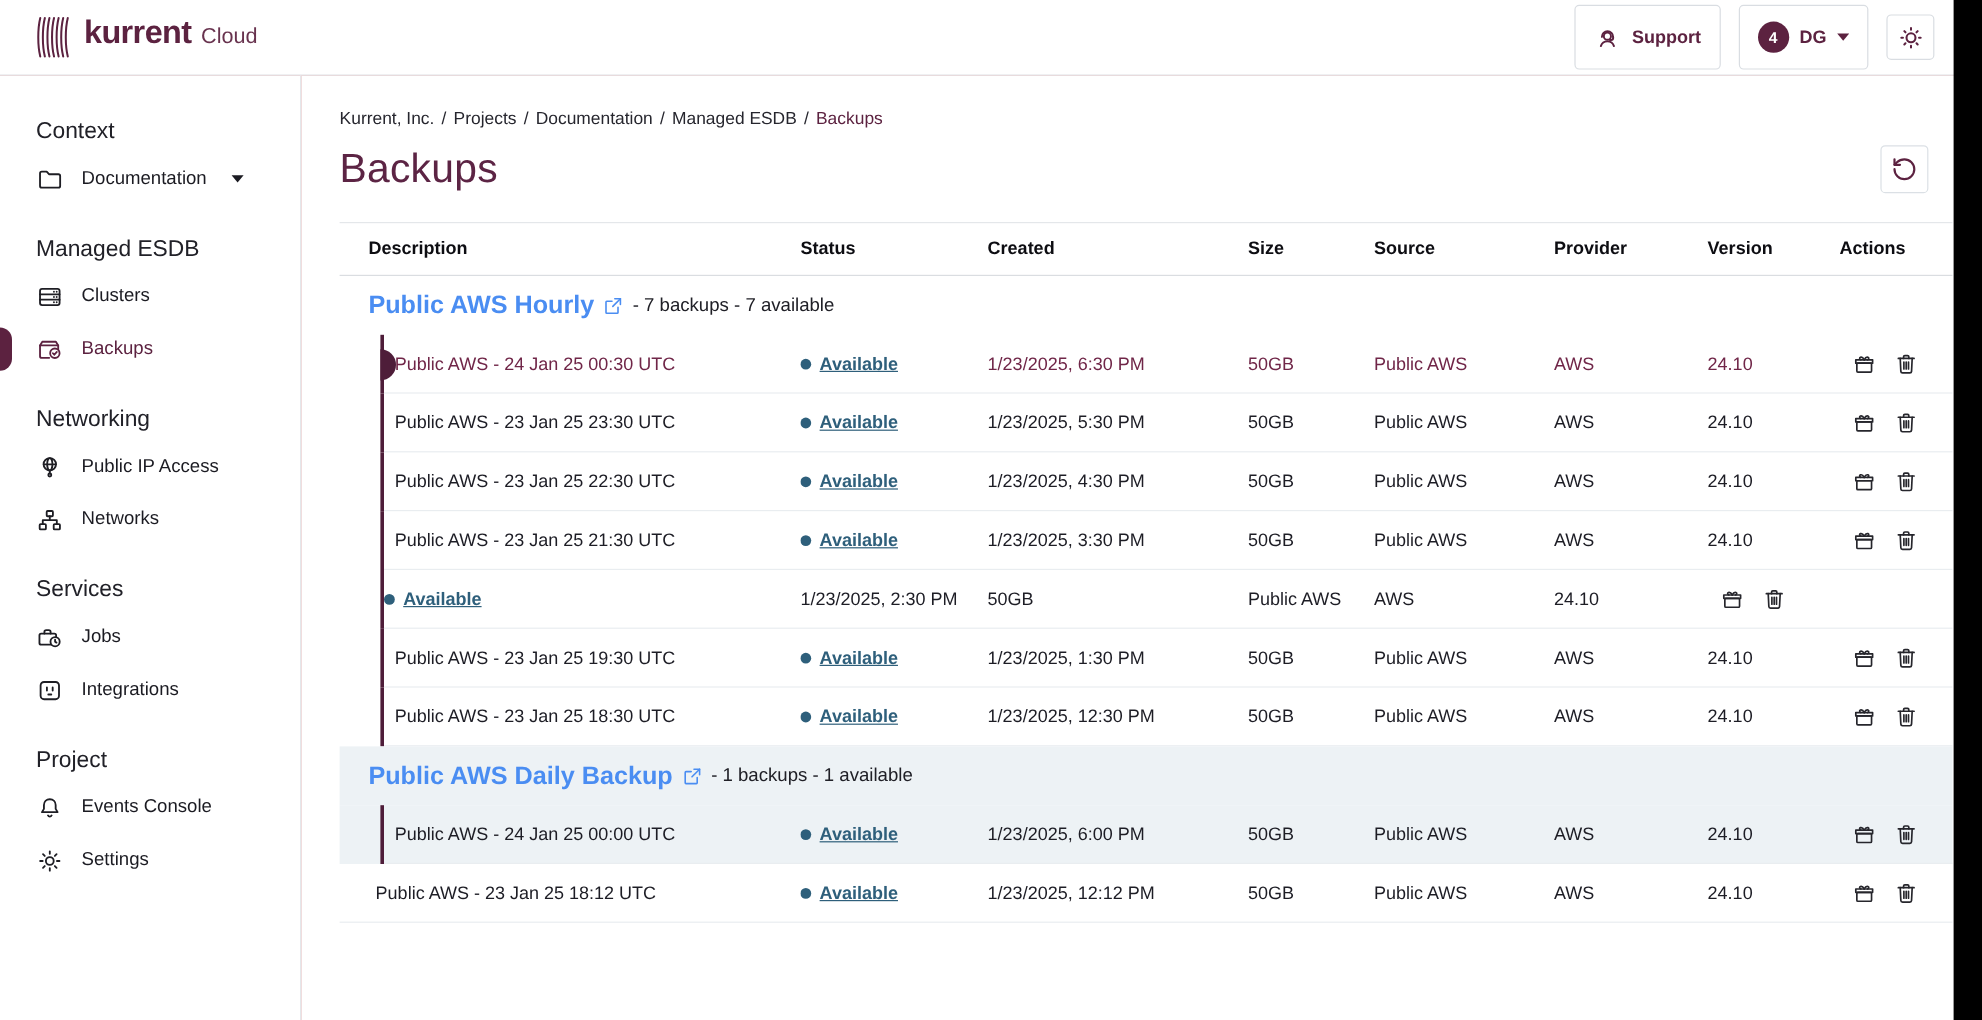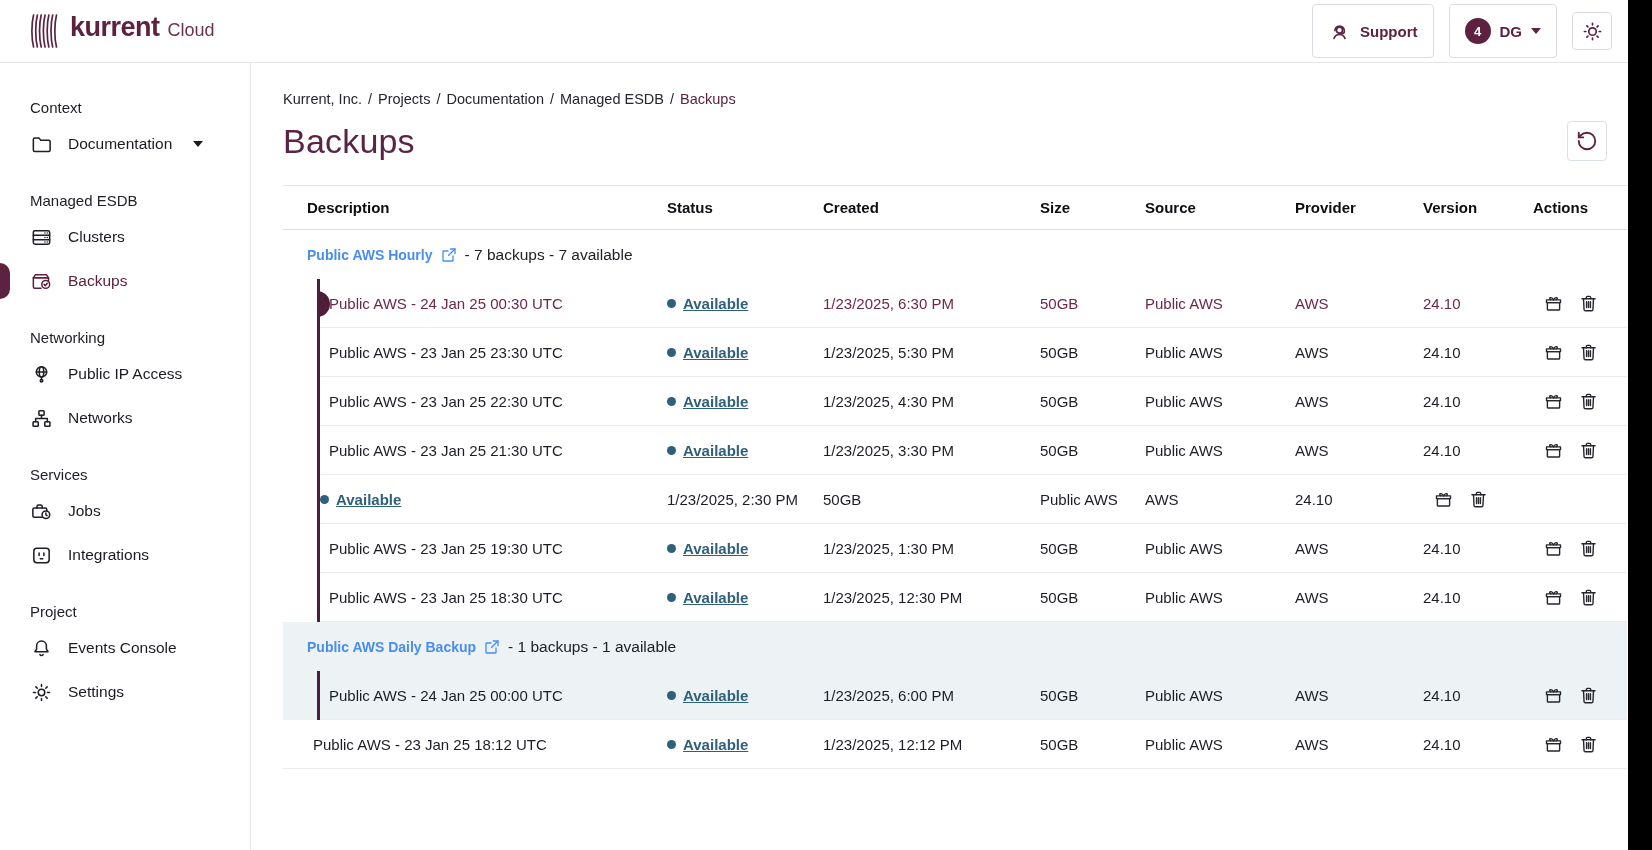--- a/index.html
+++ b/index.html
@@ -32,21 +32,21 @@
   .tb-btn svg{flex:none;}
   .badge{width:26px;height:26px;border-radius:50%;background:var(--maroon);color:#fff;font-size:13px;
     font-weight:700;display:flex;align-items:center;justify-content:center;}
   .caret{width:0;height:0;border-left:5px solid transparent;border-right:5px solid transparent;
     border-top:6px solid var(--maroon);display:inline-block;}
   .sq-btn{width:40px;height:38px;padding:0;justify-content:center;}
 
   
   .sidebar{position:absolute;left:0;top:63px;bottom:0;width:251px;border-right:1px solid var(--border);
     background:#fff;padding-top:36px;z-index:4;}
-  .side-title{font-size:15px;font-weight:400;color:#212128;margin:26px 0 6px 30px;}
+  .side-title{font-size:19px;font-weight:400;color:#212128;margin:26px 0 6px 30px;}
   .side-section:first-of-type .side-title{margin-top:0;}
   .side-item{position:relative;display:flex;align-items:center;gap:15px;height:44px;padding-left:30px;
     font-size:15.5px;font-weight:500;color:#1b1b22;cursor:pointer;}
   .side-item svg{width:23px;height:23px;color:#1e1e24;flex:none;}
   .side-item.active{color:var(--maroon);}
   .side-item.active svg{color:var(--maroon);}
   .pill{position:absolute;left:0;top:50%;transform:translateY(-50%);width:10px;height:36px;
     background:var(--maroon);border-radius:0 18px 18px 0;}
   .side-caret{width:0;height:0;border-left:5px solid transparent;border-right:5px solid transparent;
     border-top:6px solid #1b1b22;margin-left:6px;}
@@ -73,21 +73,21 @@
   .trow.grouped::before{content:"";position:absolute;left:34px;top:0;bottom:0;width:3px;background:var(--maroon-dark);}
   .trow.grouped::after{content:"";position:absolute;left:37px;right:0;bottom:0;height:1px;background:var(--sep);}
   .trow:not(.grouped):not(.group-row){border-bottom:1px solid var(--sep);}
   .trow.tint{background:var(--tint);}
   .group-row{display:flex;align-items:center;padding-left:24px;}
   .cell{overflow:hidden;white-space:nowrap;}
   .cell.desc{padding-left:30px;}
   .trow.grouped .cell.desc{padding-left:9px;}
   .group-row .cell.desc{padding-left:0;}
   .glink{display:flex;align-items:center;gap:8px;}
-  .gname{color:var(--link-blue);font-weight:700;font-size:14px;text-decoration:none;cursor:pointer;}
+  .gname{color:var(--link-blue);font-weight:700;font-size:21px;text-decoration:none;cursor:pointer;}
   .glink svg{color:var(--link-blue);}
   .gsuffix{color:#202027;font-size:15.5px;}
   .marker{position:absolute;left:34px;top:50%;transform:translateY(-50%);width:13px;height:26px;
     background:var(--maroon-dark);border-radius:0 13px 13px 0;z-index:2;}
   .status{display:flex;align-items:center;gap:7px;color:var(--status-blue);font-weight:600;text-decoration:underline;}
   .dot{width:9px;height:9px;border-radius:50%;background:var(--status-blue);flex:none;}
   .actions{display:flex;align-items:center;gap:14px;padding-left:10px;}
   .aicon{color:#26262c;display:inline-flex;cursor:pointer;}
   .trow.selected .cell,.trow.selected .cell.desc span{color:var(--maroon-row);}
   .trow.selected .status,.trow.selected .dot{color:var(--maroon-row);}

